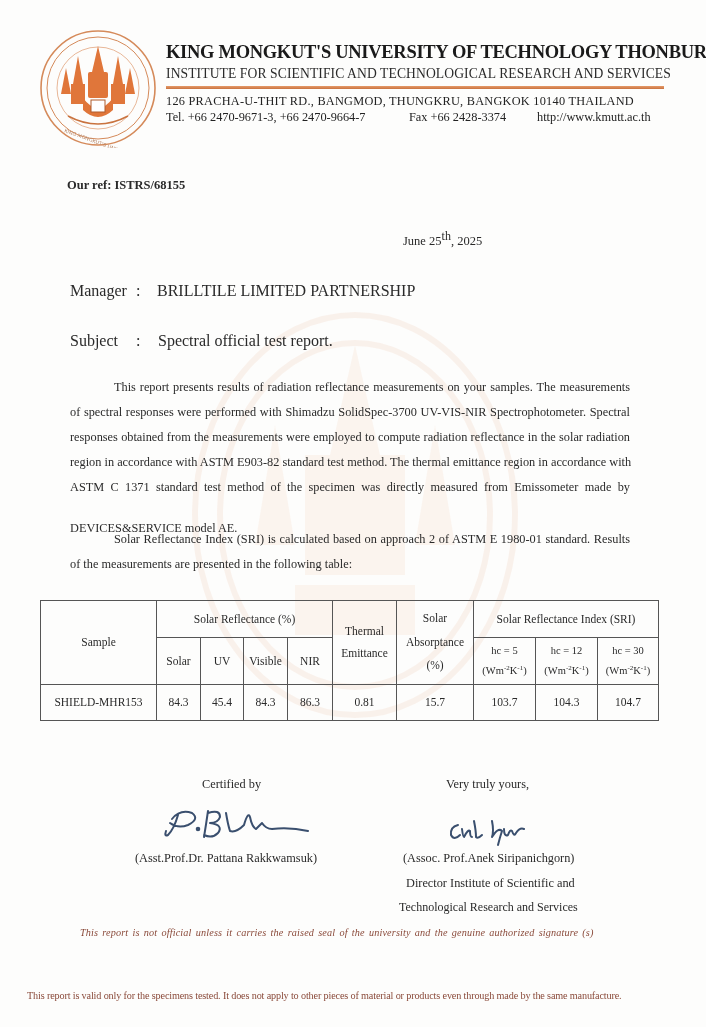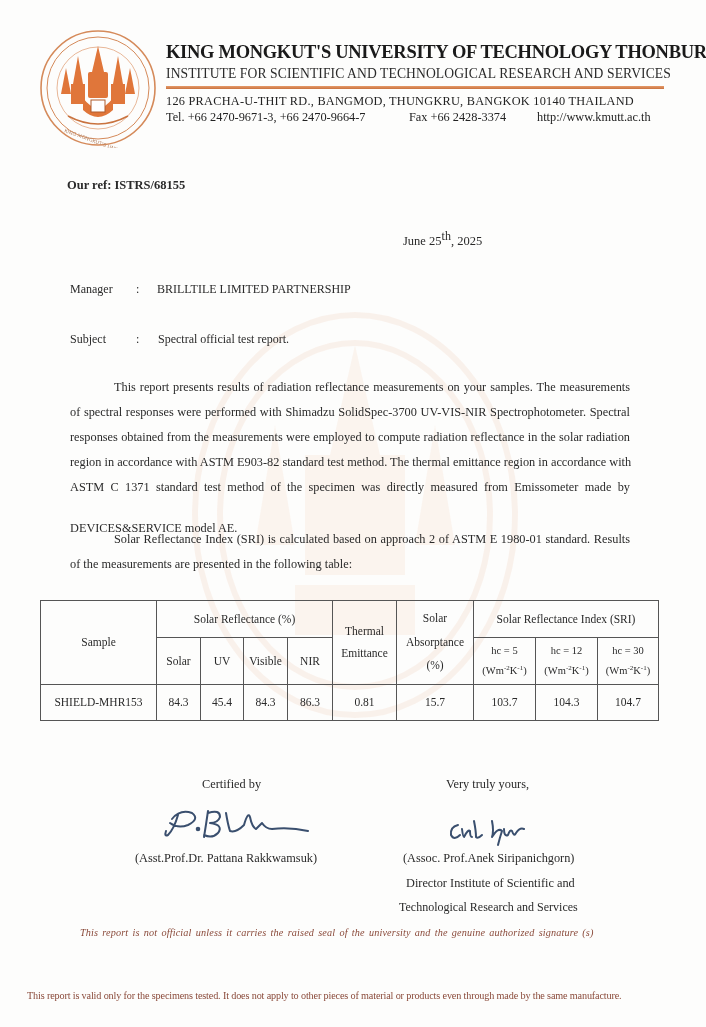--- a/index.html
+++ b/index.html
@@ -15,21 +15,21 @@
   #uni-name { left: 166px; top: 42px; font-size: 18.5px; font-weight: bold; letter-spacing: -0.3px; color: #1a1a1a; white-space: nowrap; }
   #inst-name { left: 166px; top: 66px; font-size: 13.6px; color: #2a2a2a; white-space: nowrap; letter-spacing: 0.1px; }
   #header-rule { left: 166px; top: 86px; width: 498px; height: 3px; background: linear-gradient(#e59a6a, #c9733f); }
   #addr { left: 166px; top: 94px; font-size: 12.3px; color: #222; white-space: nowrap; letter-spacing: 0.25px; }
   #contact { left: 166px; top: 110px; font-size: 12.3px; color: #222; white-space: nowrap; }
   #contact span { position: absolute; white-space: nowrap; top: 0; }
   
   #ref { left: 55px; top: 178px; font-size: 12.5px; font-weight: bold; margin-left: 12px; }
   #date { left: 403px; top: 229px; font-size: 12.5px; }
   #date sup { font-size: 12px; }
-  .lbl { font-size: 12px; text-align: center; }
+  .lbl { font-size: 16px; text-align: center; }
   #mgr-label { left: 70px; top: 282px; }
   #mgr-colon { left: 136px; top: 282px; }
   #mgr-value { left: 157px; top: 282px; }
   #subj-label { left: 70px; top: 332px; }
   #subj-colon { left: 136px; top: 332px; }
   #subj-value { left: 158px; top: 332px; }
   
   .pline { position: absolute; left: 70px; width: 560px; font-size: 12.3px; white-space: nowrap; text-align: justify; text-align-last: justify; }
   .pline.last { text-align-last: left; }
   

